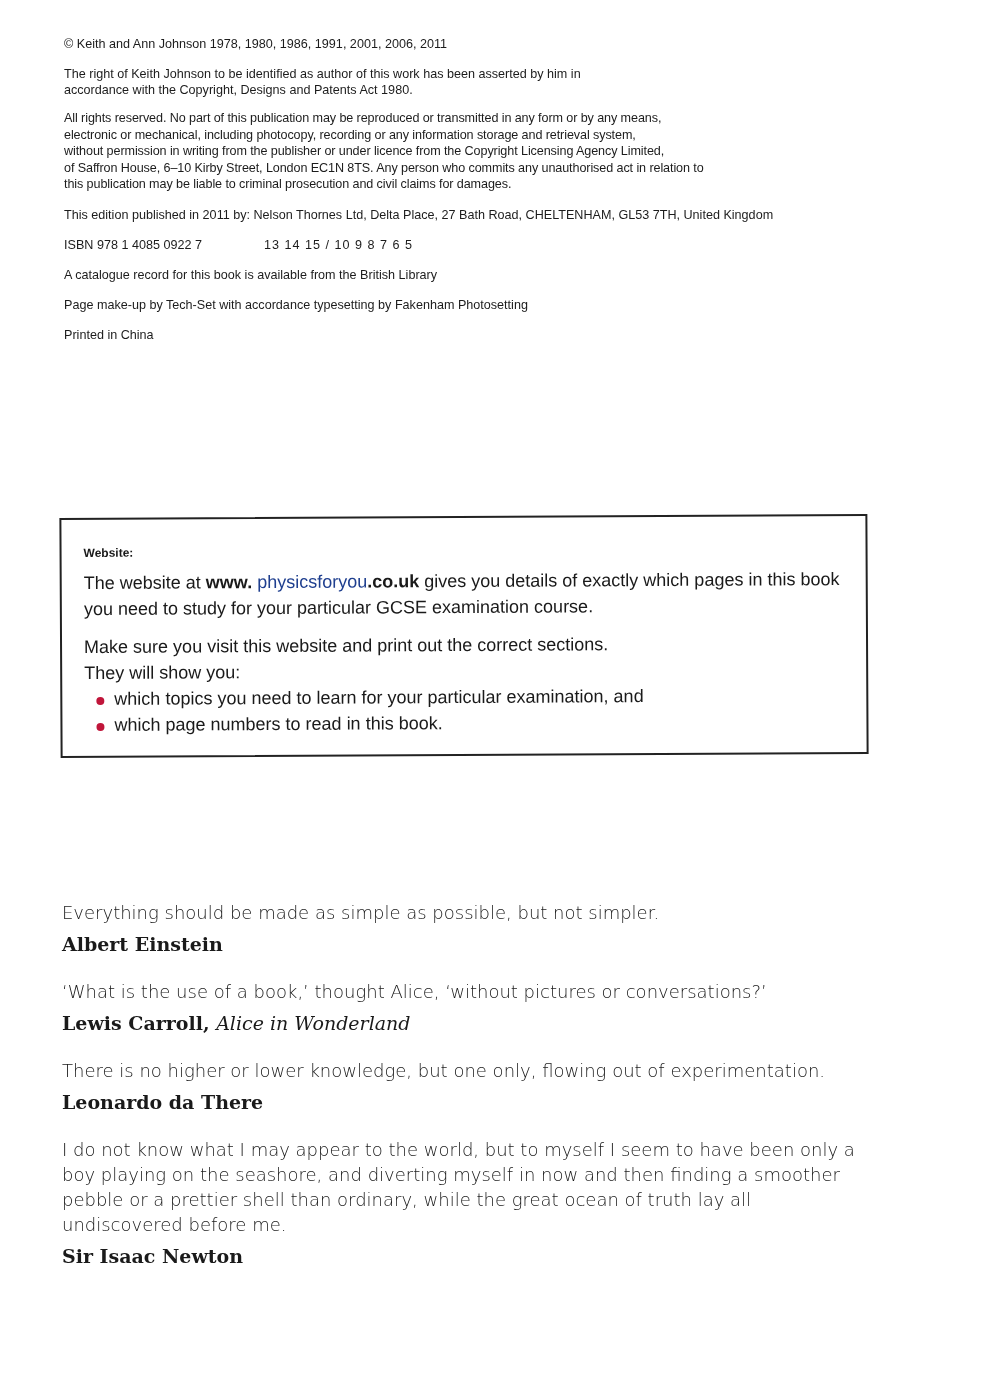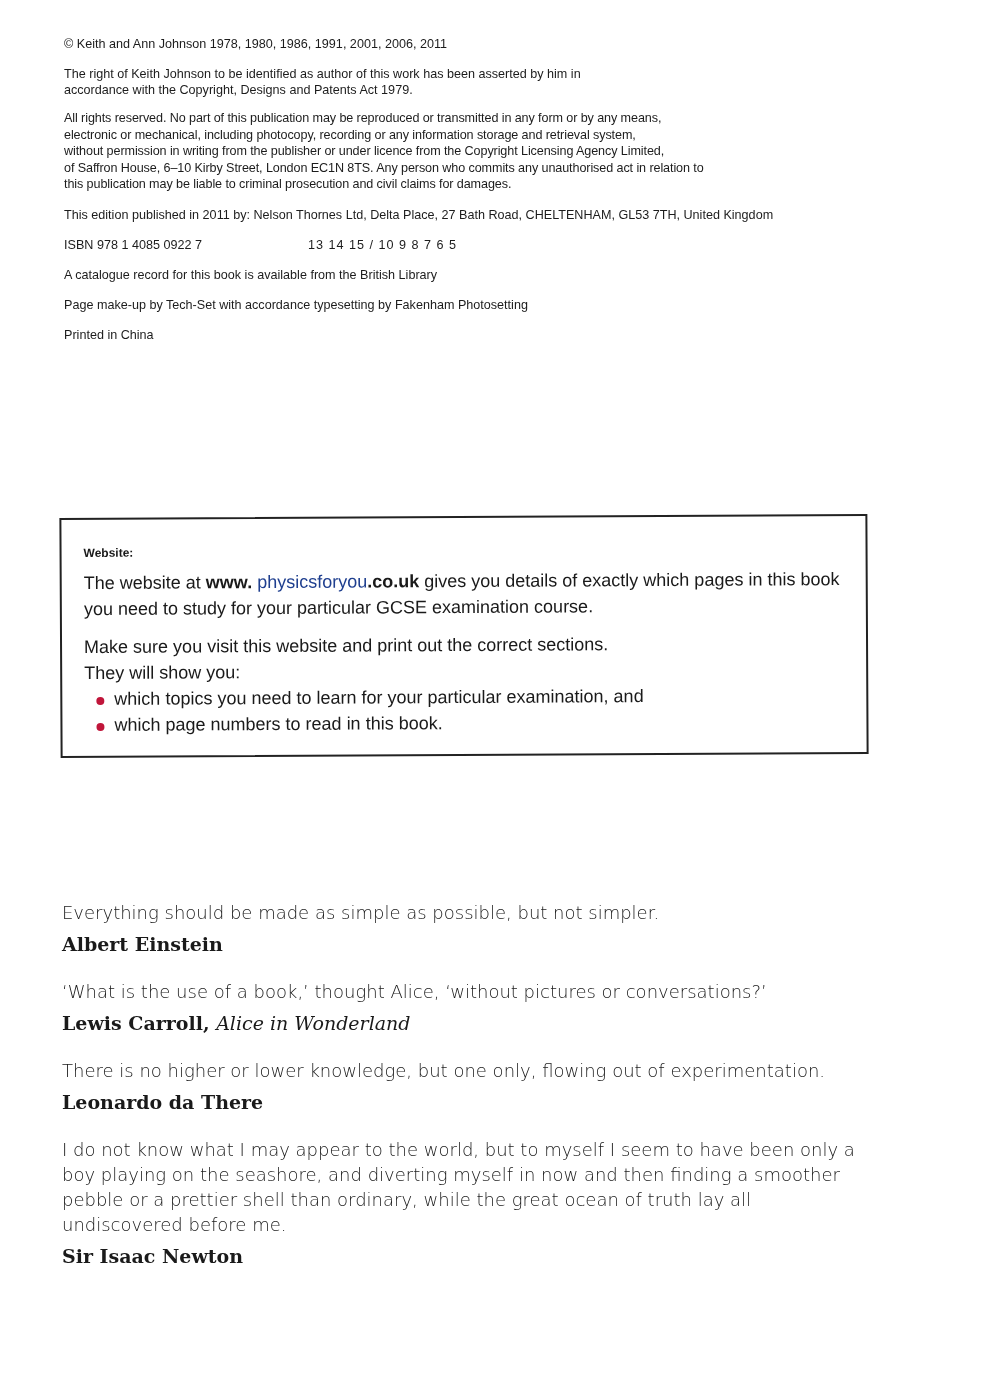--- a/index.html
+++ b/index.html
@@ -8,21 +8,21 @@
       overflow: hidden; color: #1a1a1a;
     }
     .copy {
       position: absolute; left: 56px; top: 36px; width: 820px;
       font-family: "Liberation Sans", sans-serif; font-size: 12.6px; line-height: 16px;
       color: #1c1c1c;
     }
     .copy p { margin: 0 0 8px 8px; }
     .copy .rights { margin-top: 12px; line-height: 16.6px; letter-spacing: -0.1px; }
     .copy .gap { margin-top: 14px; }
-    .isbn-row { display: flex; gap: 44px; }
+    .isbn-row { display: flex; }
     .isbn-row .isbn { width: 200px; }
     .isbn-row .print { letter-spacing: 1px; }
 
     .website-box {
       position: absolute; left: 60px; top: 516px; width: 808px; height: 240px;
       border: 2px solid #222; box-sizing: border-box;
       font-family: "Liberation Sans", sans-serif; color: #1a1a1a;
       transform: rotate(-0.3deg);
     }
     .website-box .heading {
@@ -54,21 +54,21 @@
     }
     .quote-author .work { font-style: italic; font-weight: normal; }
   </style>
 </head>
 <body>
 
 <div class="copy">
   <p>© Keith and Ann Johnson 1978, 1980, 1986, 1991, 2001, 2006, 2011</p>
   <p class="gap">
     <span>The right of Keith Johnson to be identified as author of this work has been asserted by him in</span><br>
-    <span>accordance with the Copyright, Designs and Patents Act 1979.</span>
+    <span>accordance with the Copyright, Designs and Patents Act 1980.</span>
   </p>
   <p class="rights">
     <span>All rights reserved. No part of this publication may be reproduced or transmitted in any form or by any means,</span><br>
     <span>electronic or mechanical, including photocopy, recording or any information storage and retrieval system,</span><br>
     <span>without permission in writing from the publisher or under licence from the Copyright Licensing Agency Limited,</span><br>
     <span>of Saffron House, 6–10 Kirby Street, London EC1N 8TS. Any person who commits any unauthorised act in relation to</span><br>
     <span>this publication may be liable to criminal prosecution and civil claims for damages.</span>
   </p>
   <p class="gap">This edition published in 2011 by: Nelson Thornes Ltd, Delta Place, 27 Bath Road, CHELTENHAM, GL53 7TH, United Kingdom</p>
   <p class="gap isbn-row">

